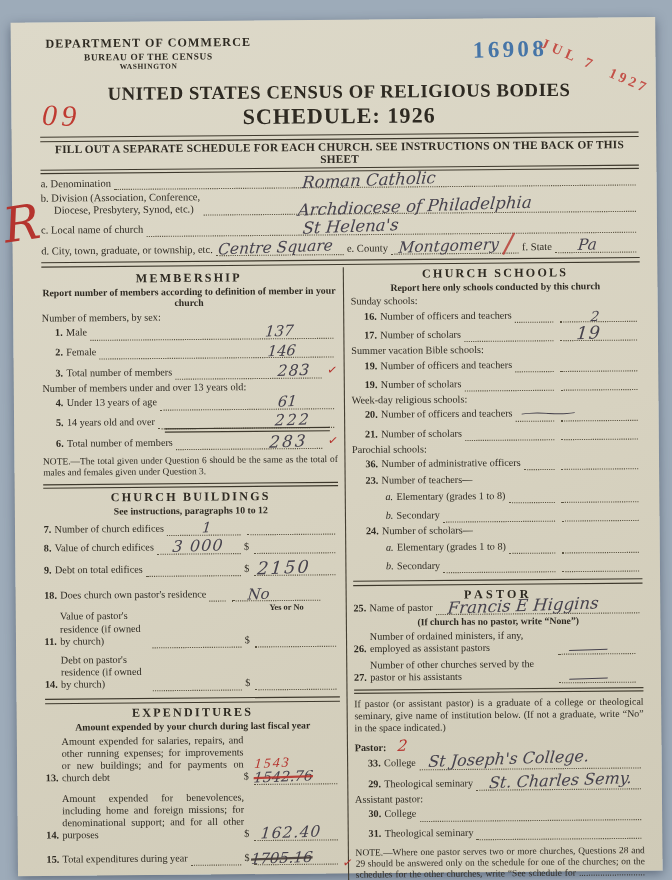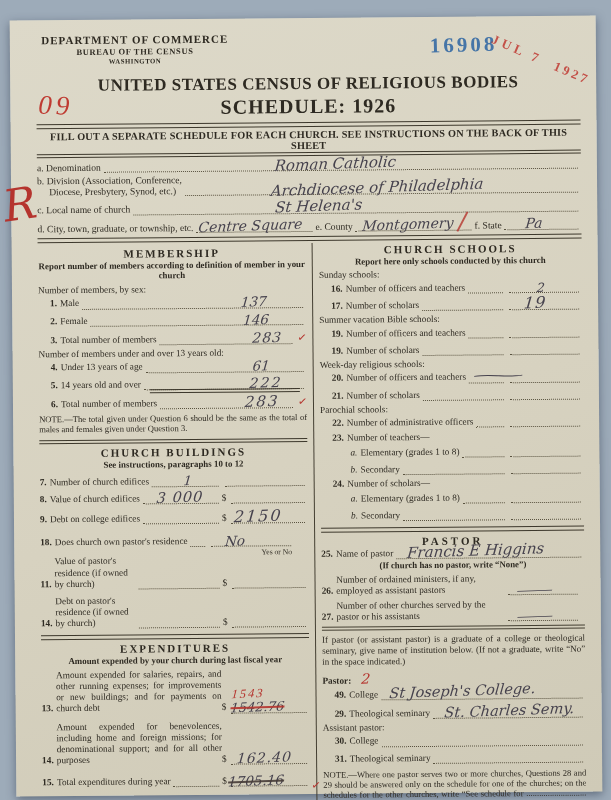--- a/index.html
+++ b/index.html
@@ -36,21 +36,21 @@
 
   
   .fl{display:flex;align-items:flex-end;font-size:9.3px;line-height:1.2;}
   .no{font-weight:bold;margin-right:3px;white-space:nowrap;}
   .lb{white-space:nowrap;}
   .lbwrap{flex:1;}
   .ds{position:relative;flex:1;border-bottom:1.3px dotted #5a5340;margin:0 3px;height:10px;min-width:14px;}
   .seg2{position:relative;width:86px;display:flex;align-items:flex-end;flex:none;}
   .seg2r{position:relative;width:76px;display:flex;align-items:flex-end;flex:none;}
   .pfx{font-size:9.3px;margin-right:1px;}
-  .cap{position:absolute;right:2px;bottom:-10px;font-size:7.6px;font-weight:normal;white-space:nowrap;}
+  .cap{position:absolute;right:18px;bottom:-10px;font-size:7.6px;font-weight:bold;white-space:nowrap;}
 
   
   .v{position:absolute;bottom:-3px;font-style:italic;color:#46424d;white-space:nowrap;
      transform:skewX(-7deg) rotate(-1.5deg);font-family:"DejaVu Serif",serif;}
   .red{color:#b5342e;}
   .strike-red{text-decoration:line-through;text-decoration-color:rgba(181,52,46,.9);text-decoration-thickness:1.5px;}
   .strike-dark{text-decoration:line-through;text-decoration-color:rgba(70,60,55,.9);text-decoration-thickness:1.5px;}
   .ck{color:#b5342e;font-size:11px;margin-left:2px;transform:rotate(8deg);display:inline-block;}
   .corr{position:absolute;top:-15px;left:10px;font-size:12.5px;color:#b5342e;font-style:italic;
         transform:skewX(-7deg) rotate(-2deg);letter-spacing:2px;white-space:nowrap;}
@@ -220,21 +220,21 @@
         <span class="ds">
               <span class="v" style="left:18%;font-size:14.5px;letter-spacing:1px;">3 000</span>
             </span>
         <span class="seg2">
               <span class="pfx">$</span>
               <span class="ds"></span>
             </span>
       </div>
       <div class="fl" style="margin-top:9px;">
         <span class="no">9.</span>
-            <span class="lb">Debt on college edifices</span>
+            <span class="lb">Debt on total edifices</span>
         <span class="ds"></span>
         <span class="seg2">
               <span class="pfx">$</span>
               <span class="ds">
                 <span class="v" style="left:4%;font-size:16px;letter-spacing:2px;">2150</span>
               </span>
             </span>
       </div>
       <div class="fl" style="margin-top:12px;">
         <span class="no">18.</span>
@@ -367,21 +367,21 @@
         <span class="no">21.</span>
             <span class="lb">Number of scholars</span>
         <span class="ds"></span>
             <span class="seg2r">
               <span class="ds"></span>
             </span>
       </div>
 
       <div class="gh">Parochial schools:</div>
       <div class="fl mts ind">
-        <span class="no">22.</span>
+        <span class="no">36.</span>
             <span class="lb">Number of administrative officers</span>
         <span class="ds"></span>
             <span class="seg2r">
               <span class="ds"></span>
             </span>
       </div>
       <div class="fl mts ind">
         <span class="no">23.</span>
             <span class="lb">Number of teachers—</span>
       </div>
@@ -454,21 +454,21 @@
       </div>
 
       <div class="hr1"></div>
       <div class="note" style="font-size:9px;">If pastor (or assistant pastor) is a graduate of a college or theological seminary, give name of institution below.  (If not a graduate, write “No” in the space indicated.)</div>
 
       <div class="fl mts">
         <span class="lb" style="font-weight:bold;text-align:center;">Pastor:</span>
         <span class="v red" style="position:static;font-size:14px;margin-left:10px;">2</span>
       </div>
       <div class="fl ind" style="margin-top:2px;">
-        <span class="no">49.</span>
+        <span class="no">33.</span>
             <span class="lb">College</span>
         <span class="ds">
               <span class="v" style="left:4%;font-size:14.5px;bottom:-2px;">St Joseph's College.</span>
             </span>
       </div>
       <div class="fl ind" style="margin-top:8px;">
         <span class="no">29.</span>
             <span class="lb">Theological seminary</span>
         <span class="ds">
               <span class="v" style="left:8%;font-size:14.5px;bottom:-2px;">St. Charles Semy.</span>

